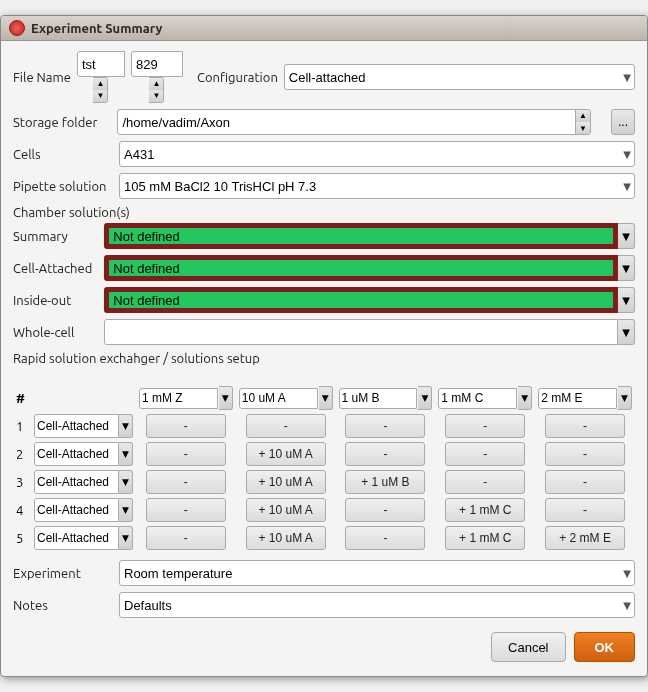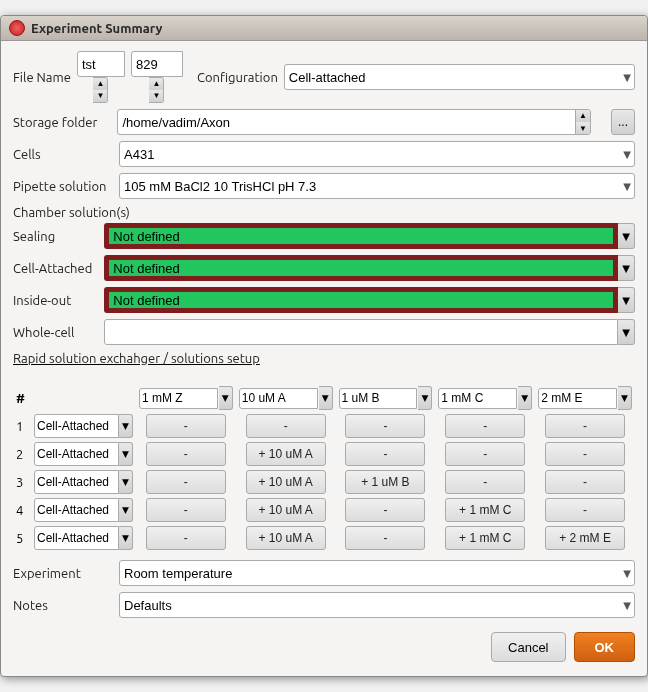--- a/index.html
+++ b/index.html
@@ -368,21 +368,21 @@
         </select>
         <span class="config-select-arrow">▼</span>
       </div>
     </div>
 
     <div style="margin-bottom:4px;">
       <span class="label">Chamber solution(s)</span>
     </div>
 
     <div class="form-row">
-      <span class="label" style="width:100px;">Sealing</span>
+      <span class="label" style="width:100px;">Summary</span>
       <div class="nd-wrap">
         <select class="not-defined-select">
           <option>Not defined</option>
         </select>
         <div class="nd-arrow">▼</div>
       </div>
     </div>
 
     <div class="form-row">
       <span class="label" style="width:100px;">Cell-Attached</span>
@@ -405,21 +405,21 @@
     </div>
 
     <div class="form-row">
       <span class="label" style="width:100px;">Whole-cell</span>
       <div class="nd-wrap">
         <input type="text" class="whole-cell-input" value="" style="">
         <div class="nd-arrow">▼</div>
       </div>
     </div>
 
-    <div style="margin: 6px 0 19px; text-decoration: underline;">
+    <div style="margin: 6px 0 19px;">
       <span class="label">Rapid solution exchahger / solutions setup</span>
     </div>
 
     <table class="solution-table">
       <thead>
         <tr>
           <th style="width:18px;">
             <span>#</span>
           </th>
           <th style="width:100px;"></th>

